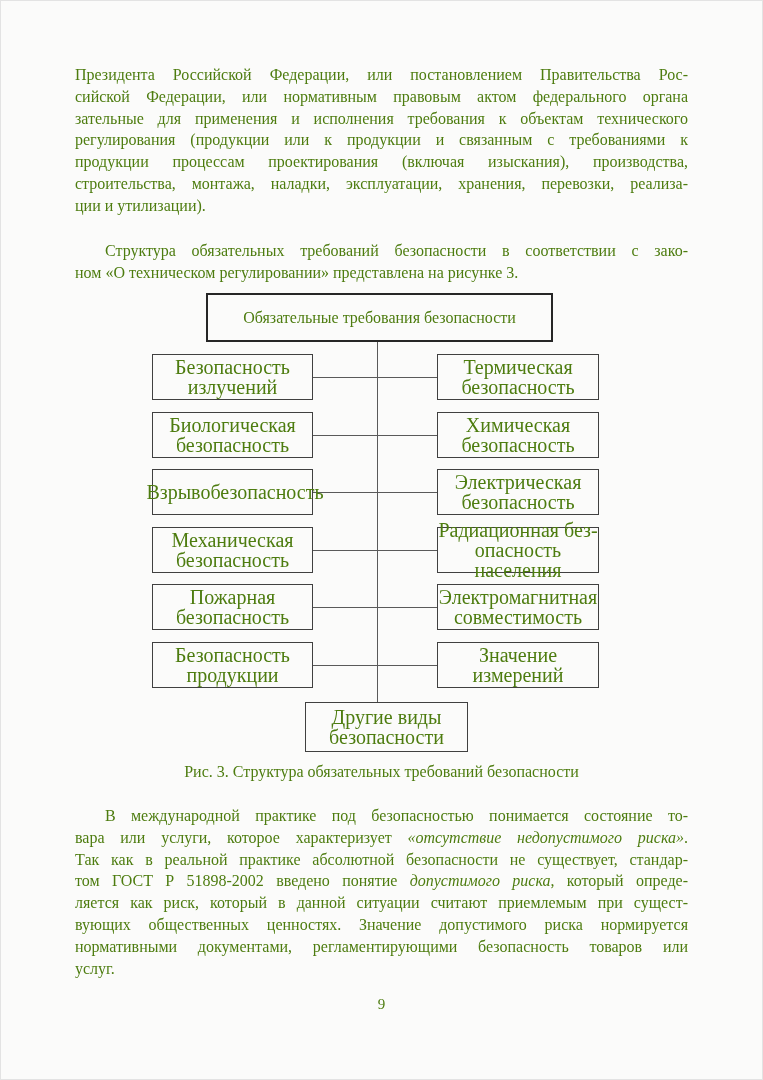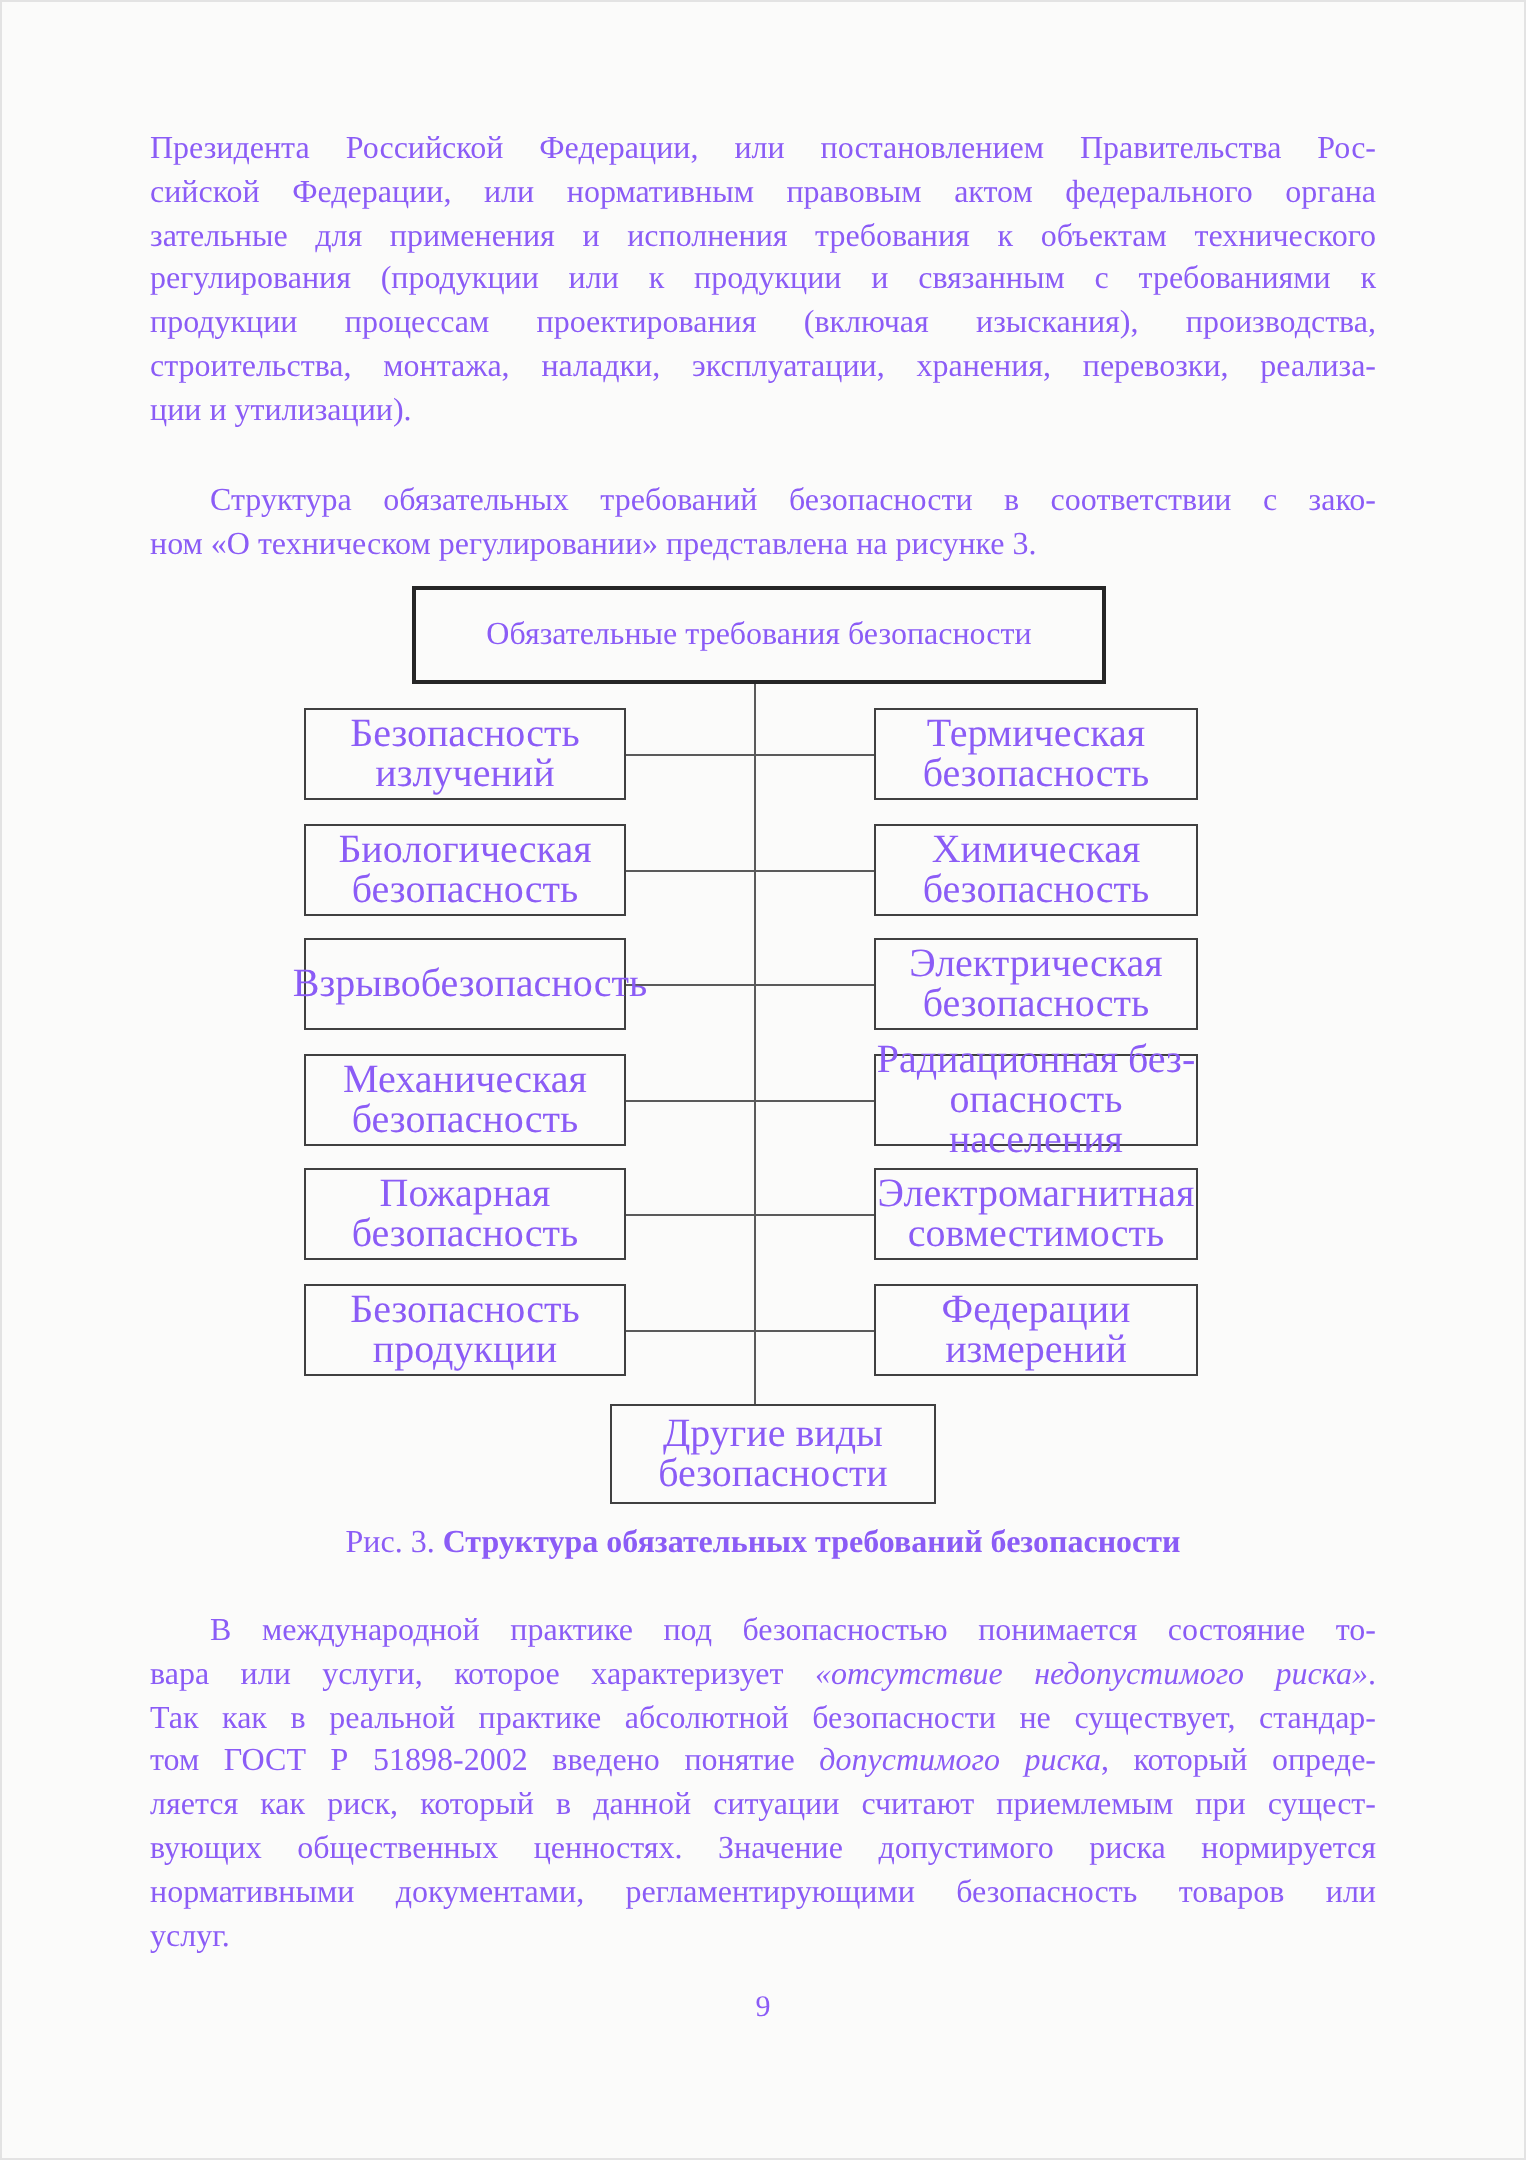--- a/index.html
+++ b/index.html
@@ -4,21 +4,21 @@
 <style>
   html, body { margin: 0; padding: 0; background: #888; }
   .page {
     position: relative;
     width: 763px;
     height: 1080px;
     margin: 0 auto;
     background: #fbfbfa;
     box-shadow: inset 0 0 0 1px #e3e3e3;
     font-family: "Liberation Serif", "DejaVu Serif", serif;
-    color: #8b5cf6;
+    color: #4d7c0f;
     overflow: hidden;
   }
   .textblock {
     position: absolute;
     left: 75px;
     width: 613px;
     font-size: 16px;
     line-height: 21.8px;
   }
   .line { height: 21.8px; }
@@ -77,21 +77,21 @@
   .h0 { top: 87px; }  .h1 { top: 145px; } .h2 { top: 202px; }
   .h3 { top: 260px; } .h4 { top: 317px; } .h5 { top: 375px; }
 
   .caption {
     position: absolute;
     left: 75px; top: 763px;
     width: 613px;
     text-align: center;
     font-size: 16px;
   }
-  .caption b { font-weight: 700; }
+  .caption b { font-weight: 400; }
 
   .pagenum {
     position: absolute;
     left: 0; top: 996px;
     width: 763px;
     text-align: center;
     font-size: 15px;
   }
 </style>
 </head>
@@ -167,21 +167,21 @@
     </div>
     <div class="dbox rcol r3">
       <div>Радиационная без-</div>
       <div>опасность населения</div>
     </div>
     <div class="dbox rcol r4">
       <div>Электромагнитная</div>
       <div>совместимость</div>
     </div>
     <div class="dbox rcol r5">
-      <div>Федерации</div>
+      <div>Значение</div>
       <div>измерений</div>
     </div>
 
     <div class="dbox other">
       <div>Другие виды</div>
       <div>безопасности</div>
     </div>
   </div>
 
   <div class="caption"><span>Рис. 3. </span><b>Структура обязательных требований безопасности</b></div>

